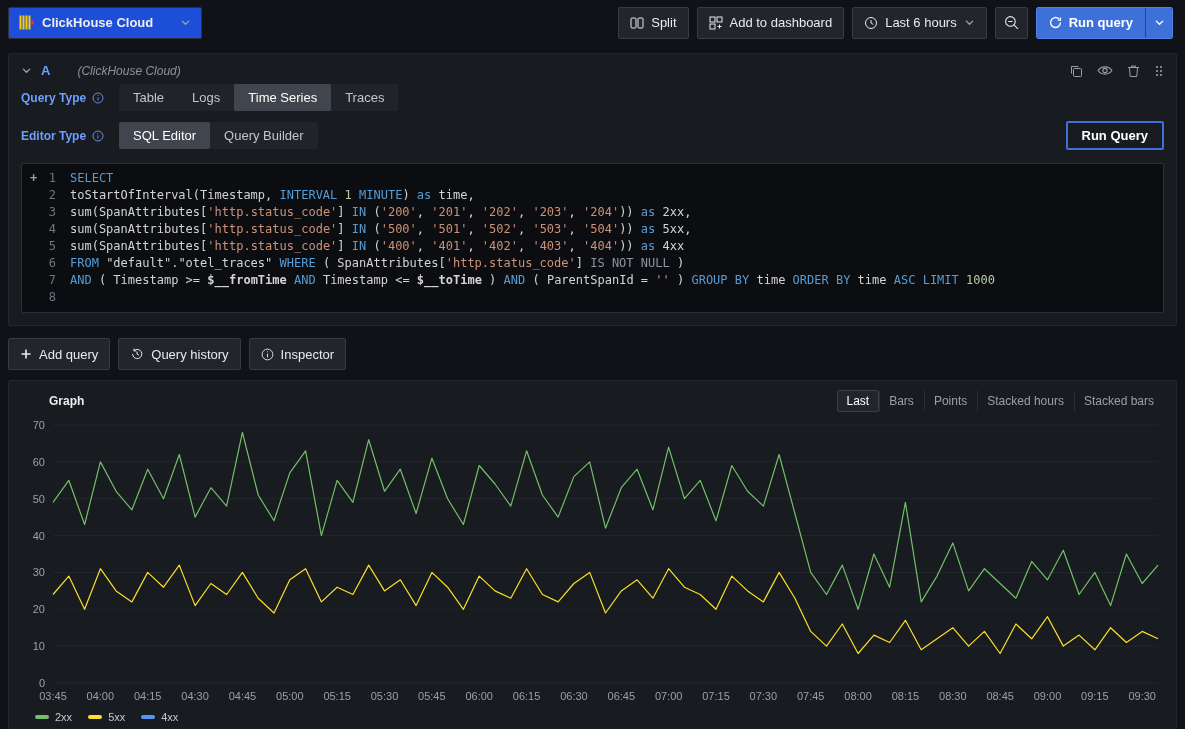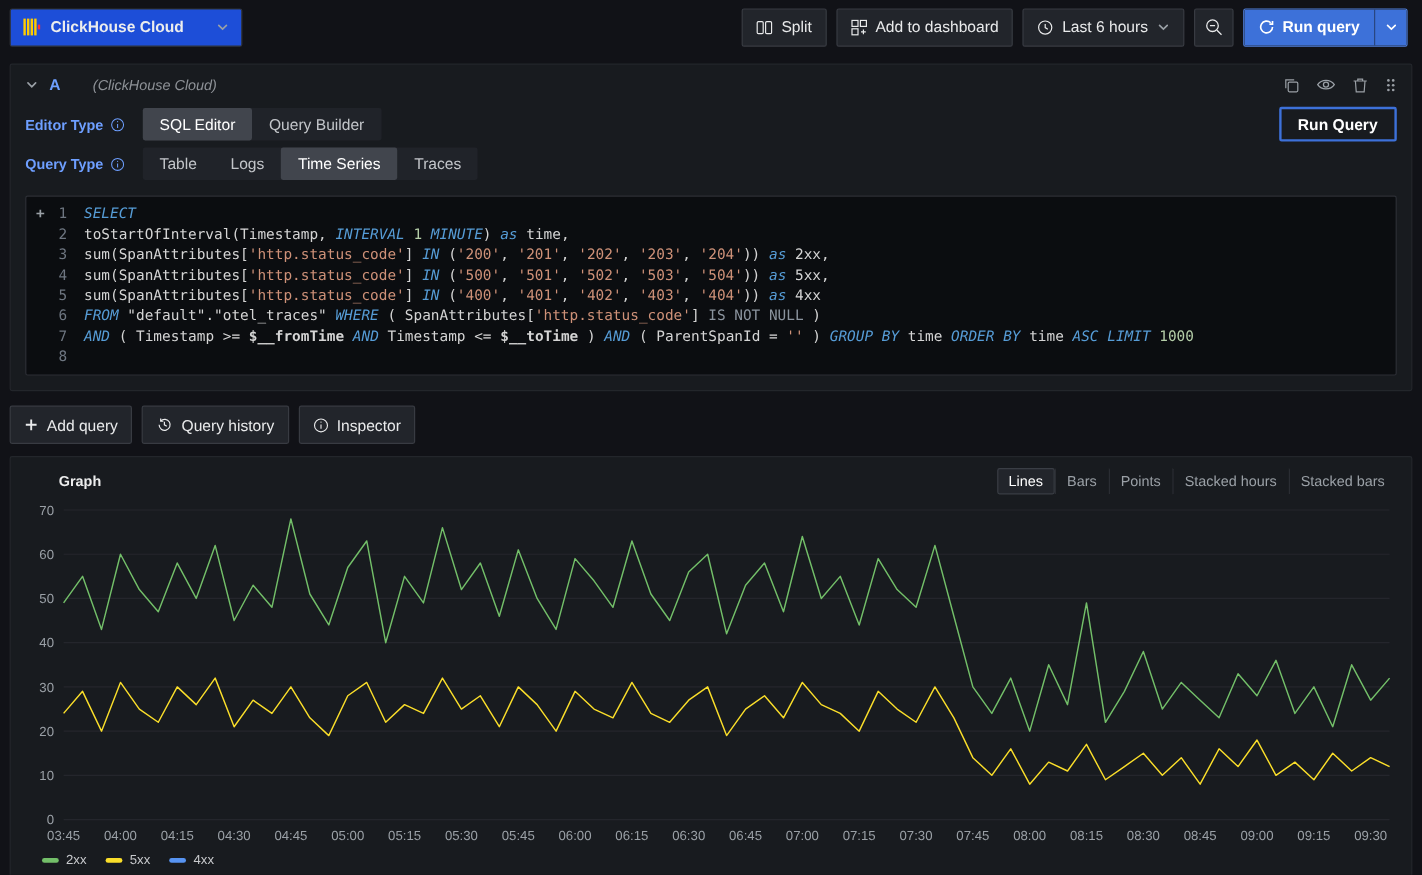--- a/index.html
+++ b/index.html
@@ -35,21 +35,21 @@
   .seg{padding:6px 14px;font-size:13px;color:#c2c5c9;border-radius:2px;cursor:pointer;white-space:nowrap;}
   .seg.sel{background:#41454d;color:#fff;font-weight:500;}
   .run-query-btn{margin-left:auto;border:2px solid #3d71d9;color:#fff;font-weight:600;font-size:13px;padding:5px 14px;border-radius:2px;background:transparent;cursor:pointer;font-family:inherit;}
 
   
   .code-wrap{margin:8px 12px 12px;background:#0b0d10;border:1px solid #2c2f35;border-radius:2px;padding:6px 0;font-family:"DejaVu Sans Mono",monospace;font-size:12px;line-height:17px;overflow:hidden;}
   .code-line{display:flex;white-space:pre;}
   .gutter{width:48px;flex:none;display:flex;align-items:center;box-sizing:border-box;color:#6e7681;padding:0 14px 0 8px;}
   .g-plus{margin-right:auto;color:#9aa0a6;font-weight:700;cursor:pointer;}
   .g-num{margin-left:auto;}
-  .tk-k{color:#569cd6;font-style:italic;}
+  .tk-k{color:#569cd6;}
   .tk-s{color:#ce9178;}
   .tk-n{color:#b5cea8;}
   .tk-p{color:#d4d4d4;text-align:right;}
   .tk-c{color:#8b949e;}
   .tk-v{color:#d4d4d4;font-weight:700;}
 
   
   .q-footer{display:flex;gap:8px;margin:12px 8px 0;}
 
   
@@ -156,51 +156,51 @@
           <circle cx="3" cy="3" r="1.1"></circle>
           <circle cx="7" cy="3" r="1.1"></circle>
           <circle cx="3" cy="7" r="1.1"></circle>
           <circle cx="7" cy="7" r="1.1"></circle>
           <circle cx="3" cy="11" r="1.1"></circle>
           <circle cx="7" cy="11" r="1.1"></circle>
         </svg>
     </span>
   </div>
 
+  <div class="q-row" style="padding-top:0;">
+    <span class="q-label">
+      <span>Query Type</span>
+      <svg width="12" height="12" viewBox="0 0 14 14" fill="none" stroke="currentColor">
+          <circle cx="7" cy="7" r="5.8"></circle>
+          <path d="M7 6.2 V10"></path>
+          <circle cx="7" cy="4" r="0.6" fill="currentColor" stroke="none"></circle>
+        </svg>
+    </span>
+    <div class="seg-group">
+        <div class="seg">Table</div>
+        <div class="seg">Logs</div>
+        <div class="seg sel">Time Series</div>
+        <div class="seg">Traces</div>
+      </div>
+  </div>
+
   <div class="q-row">
     <span class="q-label">
       <span>Editor Type</span>
       <svg width="12" height="12" viewBox="0 0 14 14" fill="none" stroke="currentColor">
           <circle cx="7" cy="7" r="5.8"></circle>
           <path d="M7 6.2 V10"></path>
           <circle cx="7" cy="4" r="0.6" fill="currentColor" stroke="none"></circle>
         </svg>
     </span>
     <div class="seg-group">
         <div class="seg sel">SQL Editor</div>
         <div class="seg">Query Builder</div>
       </div>
     <button class="run-query-btn">Run Query</button>
-  </div>
-
-  <div class="q-row" style="padding-top:0;">
-    <span class="q-label">
-      <span>Query Type</span>
-      <svg width="12" height="12" viewBox="0 0 14 14" fill="none" stroke="currentColor">
-          <circle cx="7" cy="7" r="5.8"></circle>
-          <path d="M7 6.2 V10"></path>
-          <circle cx="7" cy="4" r="0.6" fill="currentColor" stroke="none"></circle>
-        </svg>
-    </span>
-    <div class="seg-group">
-        <div class="seg">Table</div>
-        <div class="seg">Logs</div>
-        <div class="seg sel">Time Series</div>
-        <div class="seg">Traces</div>
-      </div>
   </div>
 
   <div class="code-wrap">
       <div class="code-line"><span class="gutter"><span class="g-plus">+</span><span class="g-num">1</span></span><span class="code-text"><span class="tk-k">SELECT</span></span></div>
       <div class="code-line"><span class="gutter"><span class="g-num">2</span></span><span class="code-text"><span class="tk-p">toStartOfInterval(Timestamp, </span><span class="tk-k">INTERVAL</span><span class="tk-p"> </span><span class="tk-n">1</span><span class="tk-p"> </span><span class="tk-k">MINUTE</span><span class="tk-p">) </span><span class="tk-k">as</span><span class="tk-p"> time,</span></span></div>
       <div class="code-line"><span class="gutter"><span class="g-num">3</span></span><span class="code-text"><span class="tk-p">sum(SpanAttributes[</span><span class="tk-s">'http.status_code'</span><span class="tk-p">] </span><span class="tk-k">IN</span><span class="tk-p"> (</span><span class="tk-s">'200'</span><span class="tk-p">, </span><span class="tk-s">'201'</span><span class="tk-p">, </span><span class="tk-s">'202'</span><span class="tk-p">, </span><span class="tk-s">'203'</span><span class="tk-p">, </span><span class="tk-s">'204'</span><span class="tk-p">)) </span><span class="tk-k">as</span><span class="tk-p"> 2xx,</span></span></div>
       <div class="code-line"><span class="gutter"><span class="g-num">4</span></span><span class="code-text"><span class="tk-p">sum(SpanAttributes[</span><span class="tk-s">'http.status_code'</span><span class="tk-p">] </span><span class="tk-k">IN</span><span class="tk-p"> (</span><span class="tk-s">'500'</span><span class="tk-p">, </span><span class="tk-s">'501'</span><span class="tk-p">, </span><span class="tk-s">'502'</span><span class="tk-p">, </span><span class="tk-s">'503'</span><span class="tk-p">, </span><span class="tk-s">'504'</span><span class="tk-p">)) </span><span class="tk-k">as</span><span class="tk-p"> 5xx,</span></span></div>
       <div class="code-line"><span class="gutter"><span class="g-num">5</span></span><span class="code-text"><span class="tk-p">sum(SpanAttributes[</span><span class="tk-s">'http.status_code'</span><span class="tk-p">] </span><span class="tk-k">IN</span><span class="tk-p"> (</span><span class="tk-s">'400'</span><span class="tk-p">, </span><span class="tk-s">'401'</span><span class="tk-p">, </span><span class="tk-s">'402'</span><span class="tk-p">, </span><span class="tk-s">'403'</span><span class="tk-p">, </span><span class="tk-s">'404'</span><span class="tk-p">)) </span><span class="tk-k">as</span><span class="tk-p"> 4xx</span></span></div>
       <div class="code-line"><span class="gutter"><span class="g-num">6</span></span><span class="code-text"><span class="tk-k">FROM</span><span class="tk-p"> "default"."otel_traces" </span><span class="tk-k">WHERE</span><span class="tk-p"> ( SpanAttributes[</span><span class="tk-s">'http.status_code'</span><span class="tk-p">] </span><span class="tk-c">IS NOT NULL</span><span class="tk-p"> )</span></span></div>
       <div class="code-line"><span class="gutter"><span class="g-num">7</span></span><span class="code-text"><span class="tk-k">AND</span><span class="tk-p"> ( Timestamp &gt;= </span><span class="tk-v">$__fromTime</span><span class="tk-p"> </span><span class="tk-k">AND</span><span class="tk-p"> Timestamp &lt;= </span><span class="tk-v">$__toTime</span><span class="tk-p"> ) </span><span class="tk-k">AND</span><span class="tk-p"> ( ParentSpanId = </span><span class="tk-s">''</span><span class="tk-p"> ) </span><span class="tk-k">GROUP BY</span><span class="tk-p"> time </span><span class="tk-k">ORDER BY</span><span class="tk-p"> time </span><span class="tk-k">ASC</span><span class="tk-p"> </span><span class="tk-k">LIMIT</span><span class="tk-p"> </span><span class="tk-n">1000</span></span></div>
@@ -230,21 +230,21 @@
         <circle cx="7" cy="4" r="0.6" fill="currentColor" stroke="none"></circle>
       </svg>
     <span>Inspector</span>
   </button>
 </div>
 
 <div class="graph-panel">
   <div class="graph-header">
     <span class="graph-title">Graph</span>
     <div class="modes">
-        <div class="mode sel">Lines</div>
+        <div class="mode sel">Last</div>
         <div class="mode">Bars</div>
         <div class="mode">Points</div>
         <div class="mode">Stacked hours</div>
         <div class="mode">Stacked bars</div>
       </div>
   </div>
   <div class="chart">
       <svg width="1143" height="292">
         <line x1="32" y1="268" x2="1137" y2="268" stroke="#24262c" stroke-width="1"></line>
         <text x="24" y="272" fill="#9aa0a6" font-size="11" font-family="Liberation Sans, sans-serif" text-anchor="end">0</text>

